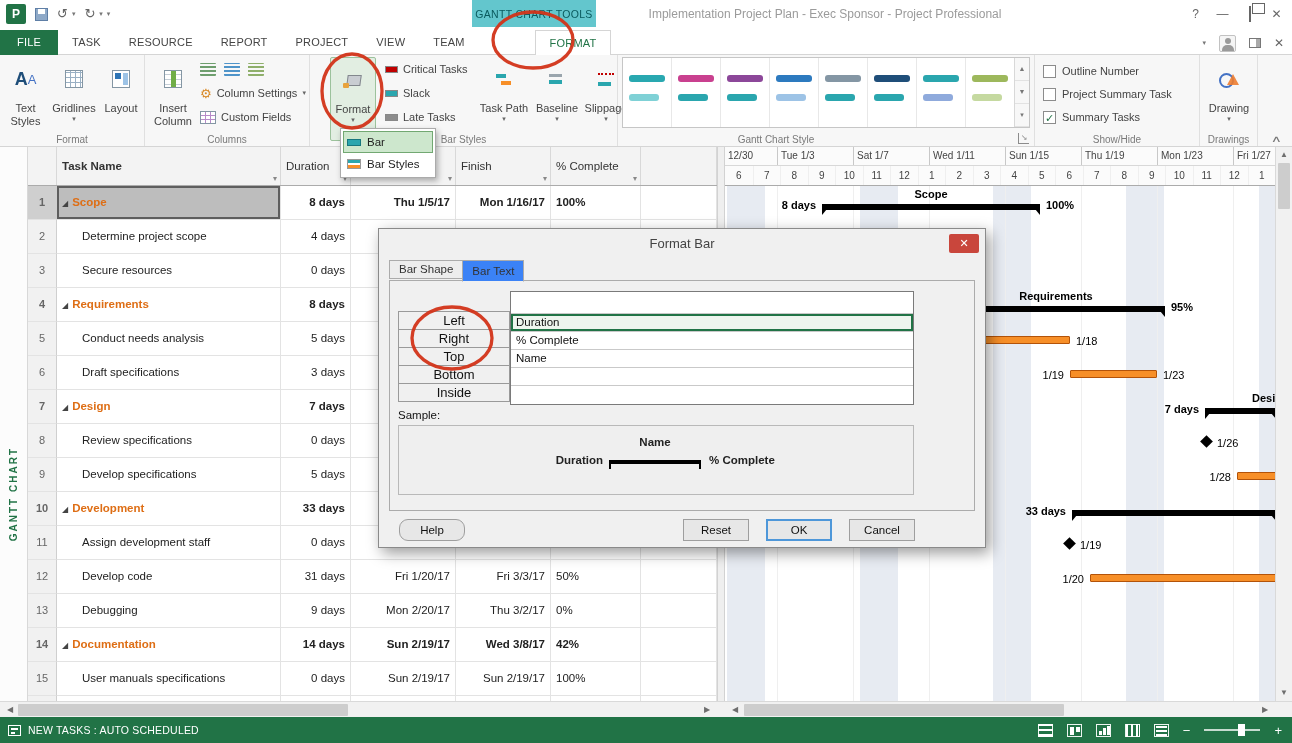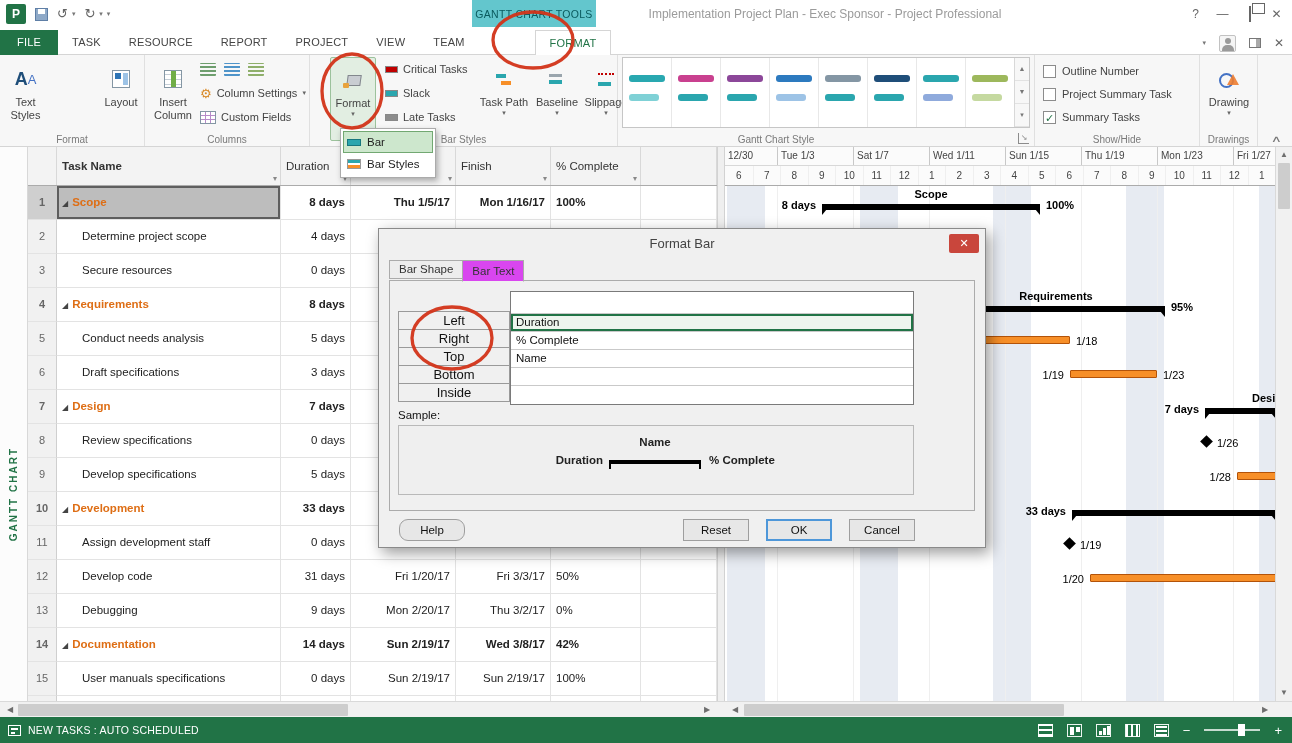--- a/index.html
+++ b/index.html
@@ -38,21 +38,21 @@
   .icpane{position:relative;width:12px;height:10px;border:1px solid #777}
   .icpane::before{content:"";position:absolute;right:0;top:0;width:4px;height:8px;background:#AAA}
 
   
   #ribbon{position:absolute;left:0;top:55px;width:100%;height:92px;background:#F7F7F7;border-bottom:1px solid #D5D5D5}
   .rgroup{position:absolute;top:0;height:91px;border-right:1px solid #E0E0E0}
   .glab{position:absolute;bottom:1px;left:0;right:0;text-align:center;font-size:10px;color:#7A7A7A;white-space:nowrap}
   .bigbtn{position:absolute;top:2px;height:84px;display:flex;flex-direction:column;align-items:center;
     font-size:11px;color:#444;line-height:13px;text-align:center;border-radius:2px;padding-top:7px}
   .bigbtn .bicon{height:30px;display:flex;align-items:center;justify-content:center}
-  .blabel{margin-top:2px;white-space:normal}
+  .blabel{margin-top:8px;white-space:normal}
   .arr{font-size:7px;color:#666;line-height:8px}
   .smallrow{position:absolute;height:20px;display:flex;align-items:center;gap:5px;font-size:11px;color:#444;padding:0 3px;white-space:nowrap}
   .pressed{background:#E2EEE2;border:1px solid #9CC29C}
 
   .icts b{font-weight:bold;font-size:18px;color:#1F4E79;font-style:normal}
   .icts i{font-style:normal;font-size:13px;color:#4472C4}
   .icgrid,.iccf,.inscol,.iclay{width:18px;height:18px;border:1px solid #8496A4;background-color:#fff}
   .icgrid{background-image:repeating-linear-gradient(0deg,transparent 0 4px,#9AB0C4 4px 5px),
     repeating-linear-gradient(90deg,transparent 0 4px,#9AB0C4 4px 5px)}
   .iclay{background-image:linear-gradient(#2E74B5,#2E74B5),linear-gradient(#9DC3E6,#9DC3E6);
@@ -164,21 +164,21 @@
   .ic-barstyles{width:14px;height:10px;border:1px solid #999;flex:0 0 14px;
     background:linear-gradient(#2AA6AE 0 3px,#fff 3px 5px,#F78F28 5px 8px)}
 
   
   #dialog{position:absolute;left:378px;top:228px;width:608px;height:320px;background:#F0F0F0;
     border:1px solid #8A8A8A;box-shadow:4px 5px 14px rgba(0,0,0,.4);z-index:60}
   .dtitle{position:absolute;top:0;left:0;right:0;height:30px;text-align:center;font-size:13px;color:#444;line-height:30px}
   .dclose{position:absolute;top:5px;right:6px;width:30px;height:19px;background:#C9463C;color:#fff;text-align:center;line-height:19px;font-size:11px;border-radius:2px}
   .dtabs{position:absolute;left:10px;top:31px;display:flex;align-items:flex-start;z-index:3}
   .dtab{height:19px;line-height:17px;padding:0 9px;font-size:11.5px;color:#333;background:#EDEDED;border:1px solid #ABABAB;margin-right:-1px}
-  .dtab.active{height:22px;line-height:20px;background:#d946ef;border-bottom:1px solid #F0F0F0;position:relative;z-index:4}
+  .dtab.active{height:22px;line-height:20px;background:#3b82f6;border-bottom:1px solid #F0F0F0;position:relative;z-index:4}
   .dpanel{position:absolute;left:10px;right:10px;top:51px;height:231px;border:1px solid #ABABAB;background:#F0F0F0}
   .ftable{position:absolute;left:8px;top:10px;width:516px;display:flex}
   .fcLabels{width:112px}
   .fspacer{height:21px}
   .flabel{height:19px;margin-top:-1px;border:1px solid #9A9A9A;background:#F0F0F0;text-align:center;font-size:13px;line-height:17px;color:#111}
   .fcValues{flex:1;border:1px solid #7A7A7A;background:#fff}
   .vrow{border-bottom:1px solid #C9C9C9;font-size:11.5px;line-height:17px;padding:0 5px;color:#111;overflow:hidden}
   .vrow:last-child{border-bottom:none}
   .vsel{background:#EEF5EE;box-shadow:inset 0 0 0 2px #217346}
   .slabel{position:absolute;left:8px;top:128px;font-size:11.5px;color:#111}
@@ -243,20 +243,27 @@
 
   <div id="ribbon" data-name="ribbon">
 
     <div class="rgroup" style="left:0;width:145px" data-name="ribbon-group-format">
       <div class="bigbtn" style="left:2px;width:47px" data-name="text-styles-button">
         <span class="bicon icts" data-name="text-styles-icon">
             <b>A</b>
             <i>A</i>
           </span>
         <span class="blabel" data-name="text-styles-label">Text Styles</span>
+      </div>
+      <div class="bigbtn" style="left:50px;width:48px" data-name="gridlines-button">
+        <span class="bicon">
+            <span class="icgrid" data-name="gridlines-icon"></span>
+          </span>
+        <span class="blabel" data-name="gridlines-label">Gridlines</span>
+        <span class="arr" data-name="gridlines-dropdown-icon">▾</span>
       </div>
       <div class="bigbtn" style="left:99px;width:44px" data-name="layout-button">
         <span class="bicon">
             <span class="iclay" data-name="layout-icon"></span>
           </span>
         <span class="blabel" data-name="layout-label">Layout</span>
       </div>
       <div class="glab" data-name="format-group-label">Format</div>
     </div>
 

